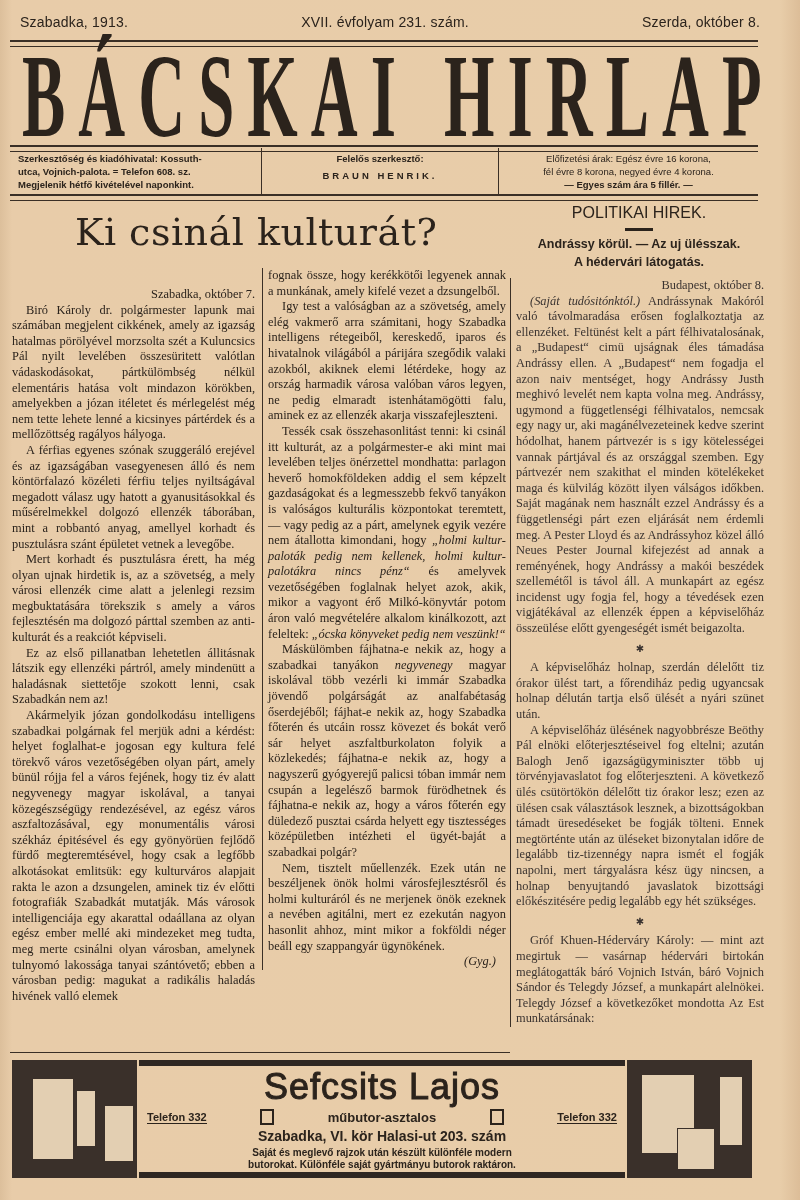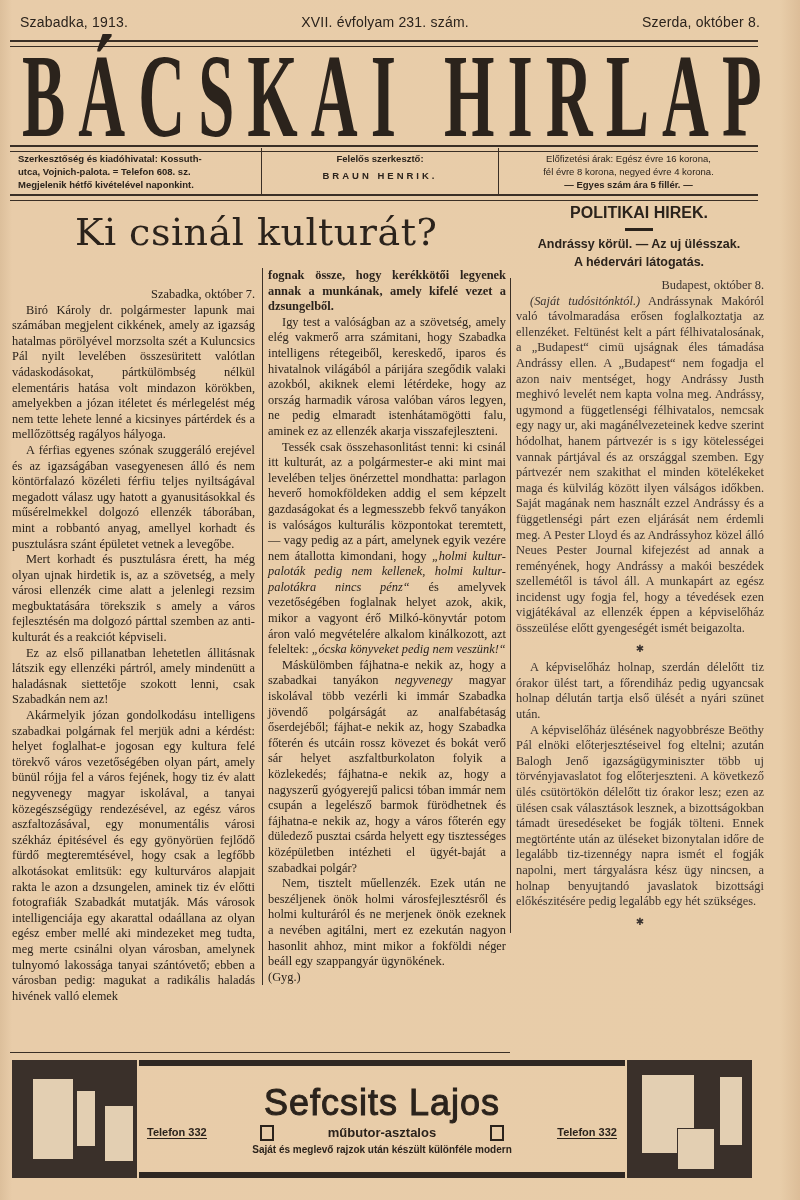--- a/index.html
+++ b/index.html
@@ -39,37 +39,37 @@
   .headline {
     position: absolute; top: 210px; left: 75px;
     font-family: "DejaVu Serif", serif; font-size: 38px; letter-spacing: 0.5px;
   }
   .col {
     position: absolute; font-size: 12.4px; line-height: 15.6px;
     text-align: justify; hyphens: manual;
     font-family: "Liberation Serif", serif;
   }
   .col p { margin: 0; text-indent: 14px; }
-  .col p.noind { text-indent: 0; font-weight: bold; }
+  .col p.noind { text-indent: 0; }
   .col1 { left: 12px; top: 287px; width: 243px; }
   .col2 { left: 262px; top: 268px; width: 238px; border-left: 1px solid #3a2f26; padding-left: 5px; }
   .col3 { left: 510px; top: 288px; width: 248px; border-left: 1px solid #3a2f26; padding-left: 5px; color: #3a3330; }
   .dateline { text-align: right; }
   .right-head {
     position: absolute; left: 510px; top: 200px; width: 258px; text-align: center;
   }
   .right-head .section {
-    font-family: "Liberation Sans", sans-serif; font-weight: bold; font-size: 16px; margin-top: 4px;
+    font-family: "Liberation Sans", sans-serif; font-weight: normal; font-size: 16px; margin-top: 4px;
   }
   .right-head .bar { width: 28px; height: 3px; background: #2b231c; margin: 6px auto 4px; }
   .right-head .sub {
     font-family: "Liberation Sans", sans-serif; font-weight: bold; font-size: 12.5px; line-height: 18px;
   }
   .star { text-align: center; margin: 4px 0; font-size: 10px; }
-  .sig { text-align: left; padding-right: 10px; }
+  .sig { text-align: right; font-style: italic; padding-right: 10px; }
   .ad {
     position: absolute; top: 1060px; left: 12px; width: 740px; height: 118px;
     display: flex;
   }
   .ad-img { width: 125px; background: #3a302a; position: relative; }
   .ad-img.right { width: 125px; }
   .ad-furn { position: absolute; background: #e3cfb2; border: 1px solid #3a302a; }
   .ad-mid {
     flex: 1; margin: 0 2px; border-top: 6px solid #2f2722; border-bottom: 6px solid #2f2722;
     text-align: center; font-family: "Liberation Sans", sans-serif; font-weight: bold;
@@ -169,40 +169,43 @@
   <div class="col col3" style="top:278px">
     <div class="dateline">Budapest, október 8.</div>
     <p>
       <i>(Saját tudósitónktól.)</i>
       <span>Andrássynak Makóról való távolmaradása erősen foglalkoztatja az ellenzéket. Feltünést kelt a párt félhivatalosának, a „Budapest“ cimü ujságnak éles támadása Andrássy ellen. A „Budapest“ nem fogadja el azon naiv mentséget, hogy Andrássy Justh meghivó levelét nem kapta volna meg. Andrássy, ugymond a függetlenségi félhivatalos, nemcsak egy nagy ur, aki magánélvezeteinek kedve szerint hódolhat, hanem pártvezér is s igy kötelességei vannak pártjával és az országgal szemben. Egy pártvezér nem szakithat el minden kötelékeket maga és külvilág között ilyen válságos időkben. Saját magának nem használt ezzel Andrássy és a függetlenségi párt ezen eljárását nem érdemli meg. A Pester Lloyd és az Andrássyhoz közel álló Neues Pester Journal kifejezést ad annak a reményének, hogy Andrássy a makói beszédek szellemétől is távol áll. A munkapárt az egész incidenst ugy fogja fel, hogy a tévedések ezen vigjátékával az ellenzék éppen a képviselőház összeülése előtt gyengeségét ismét beigazolta.</span>
     </p>
     <div class="star">✱</div>
     <p>A képviselőház holnap, szerdán délelőtt tiz órakor ülést tart, a főrendiház pedig ugyancsak holnap délután tartja első ülését a nyári szünet után.</p>
     <p>A képviselőház ülésének nagyobbrésze Beöthy Pál elnöki előterjesztéseivel fog eltelni; azután Balogh Jenő igazságügyminiszter több uj törvényjavaslatot fog előterjeszteni. A következő ülés csütörtökön délelőtt tiz órakor lesz; ezen az ülésen csak választások lesznek, a bizottságokban támadt üresedéseket be fogják tölteni. Ennek megtörténte után az üléseket bizonytalan időre de legalább tiz-tizennégy napra ismét el fogják napolni, mert tárgyalásra kész ügy nincsen, a holnap benyujtandó javaslatok bizottsági előkészitésére pedig legalább egy hét szükséges.</p>
     <div class="star">✱</div>
+    <p>Gróf Khuen-Héderváry Károly: — mint azt megirtuk — vasárnap hédervári birtokán meglátogatták báró Vojnich István, báró Vojnich Sándor és Telegdy József, a munkapárt alelnökei. Telegdy József a következőket mondotta Az Est munkatársának:</p>
   </div>
 
   <div style="position:absolute;top:1052px;left:10px;width:500px;border-top:1px solid #3a2f26"></div>
 
   <div class="ad">
     <div class="ad-img">
       <div class="ad-furn" style="left:20px;top:18px;width:40px;height:80px"></div>
       <div class="ad-furn" style="left:64px;top:30px;width:18px;height:55px"></div>
       <div class="ad-furn" style="left:92px;top:45px;width:28px;height:55px"></div>
     </div>
     <div class="ad-mid">
       <div class="ad-name">Sefcsits Lajos</div>
       <div class="ad-row">
         <span style="border-bottom:1px solid #2b231c">Telefon 332</span>
         <span class="ad-box"></span>
         <span style="font-size:13px">műbutor-asztalos</span>
         <span class="ad-box"></span>
         <span style="border-bottom:1px solid #2b231c">Telefon 332</span>
       </div>
+      <div class="ad-addr">Szabadka, VI. kör Halasi-ut 203. szám</div>
       <div class="ad-desc">Saját és meglevő rajzok után készült különféle modern</div>
+      <div class="ad-desc" style="margin-top:0">butorokat. Különféle saját gyártmányu butorok raktáron.</div>
     </div>
     <div class="ad-img right">
       <div class="ad-furn" style="left:14px;top:14px;width:52px;height:78px"></div>
       <div class="ad-furn" style="left:50px;top:68px;width:36px;height:40px"></div>
       <div class="ad-furn" style="left:92px;top:16px;width:22px;height:68px"></div>
     </div>
   </div>
 
 </div>
 

